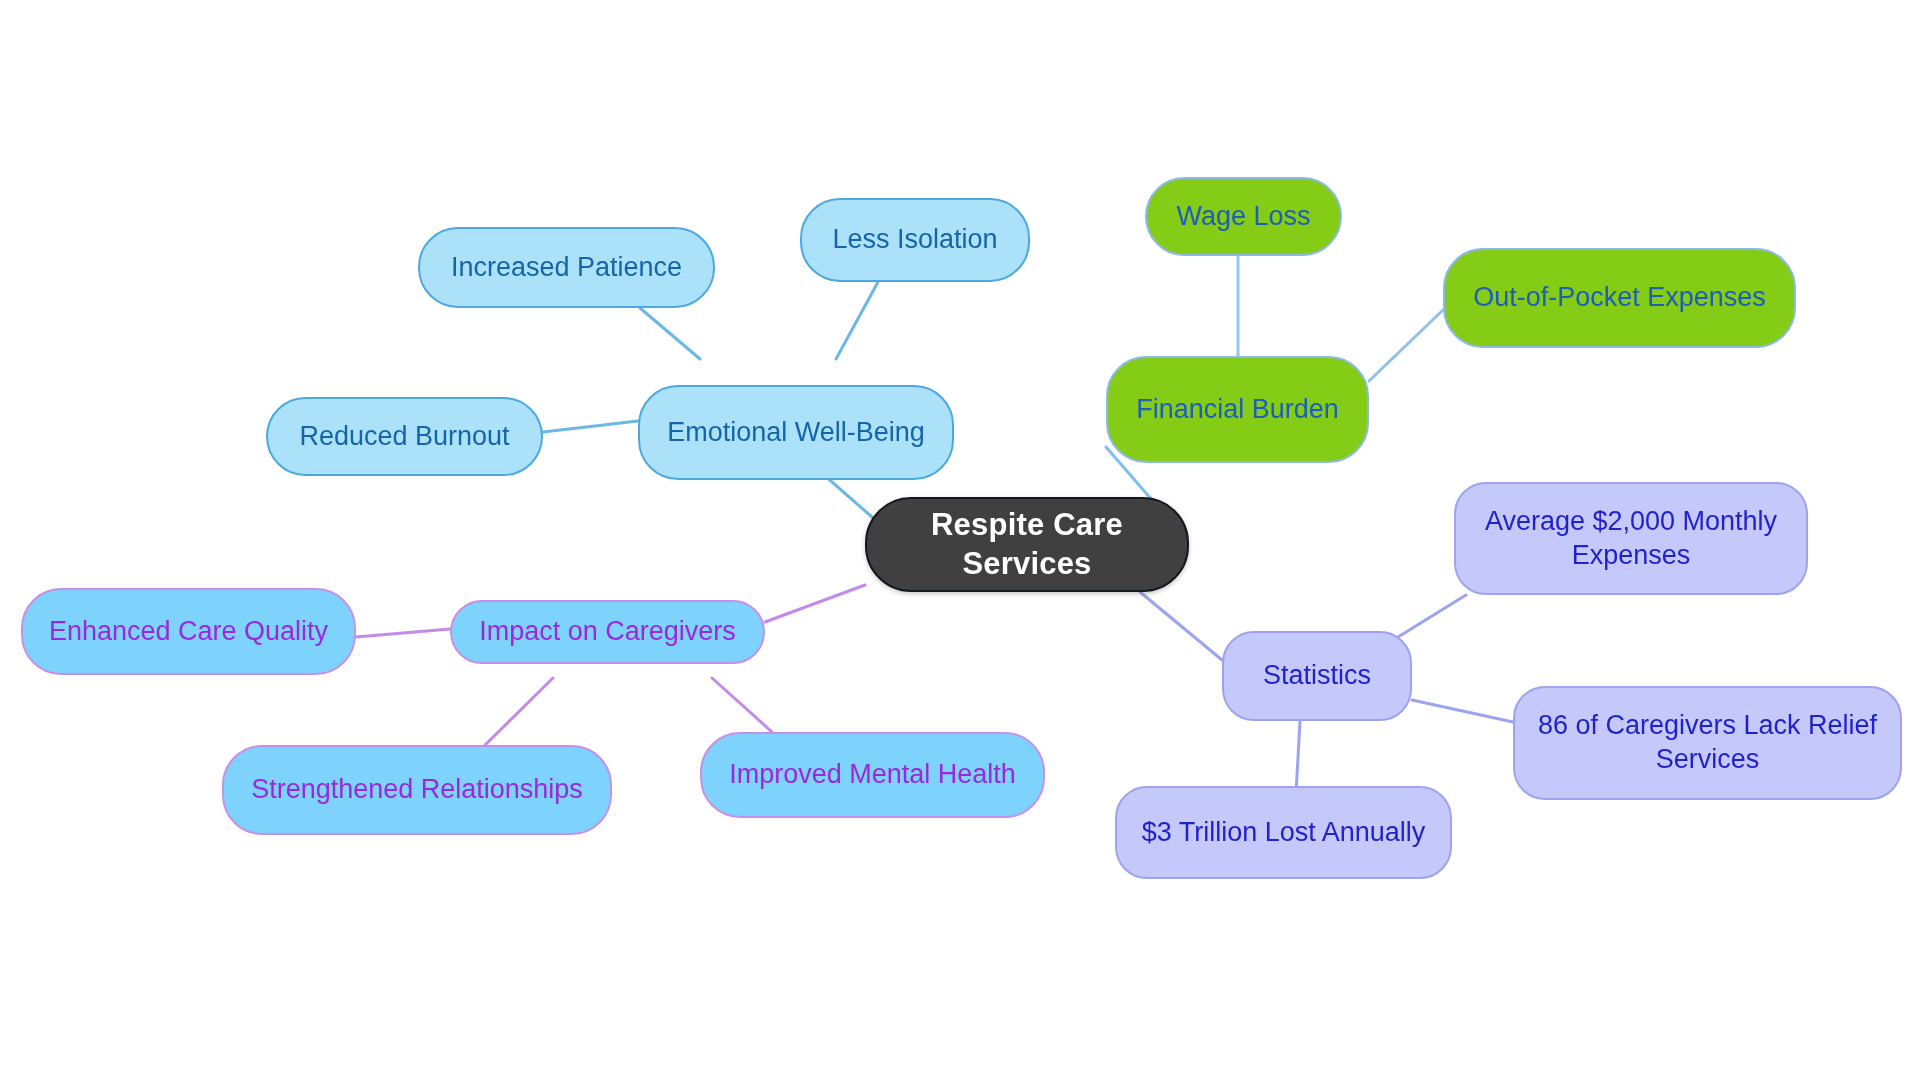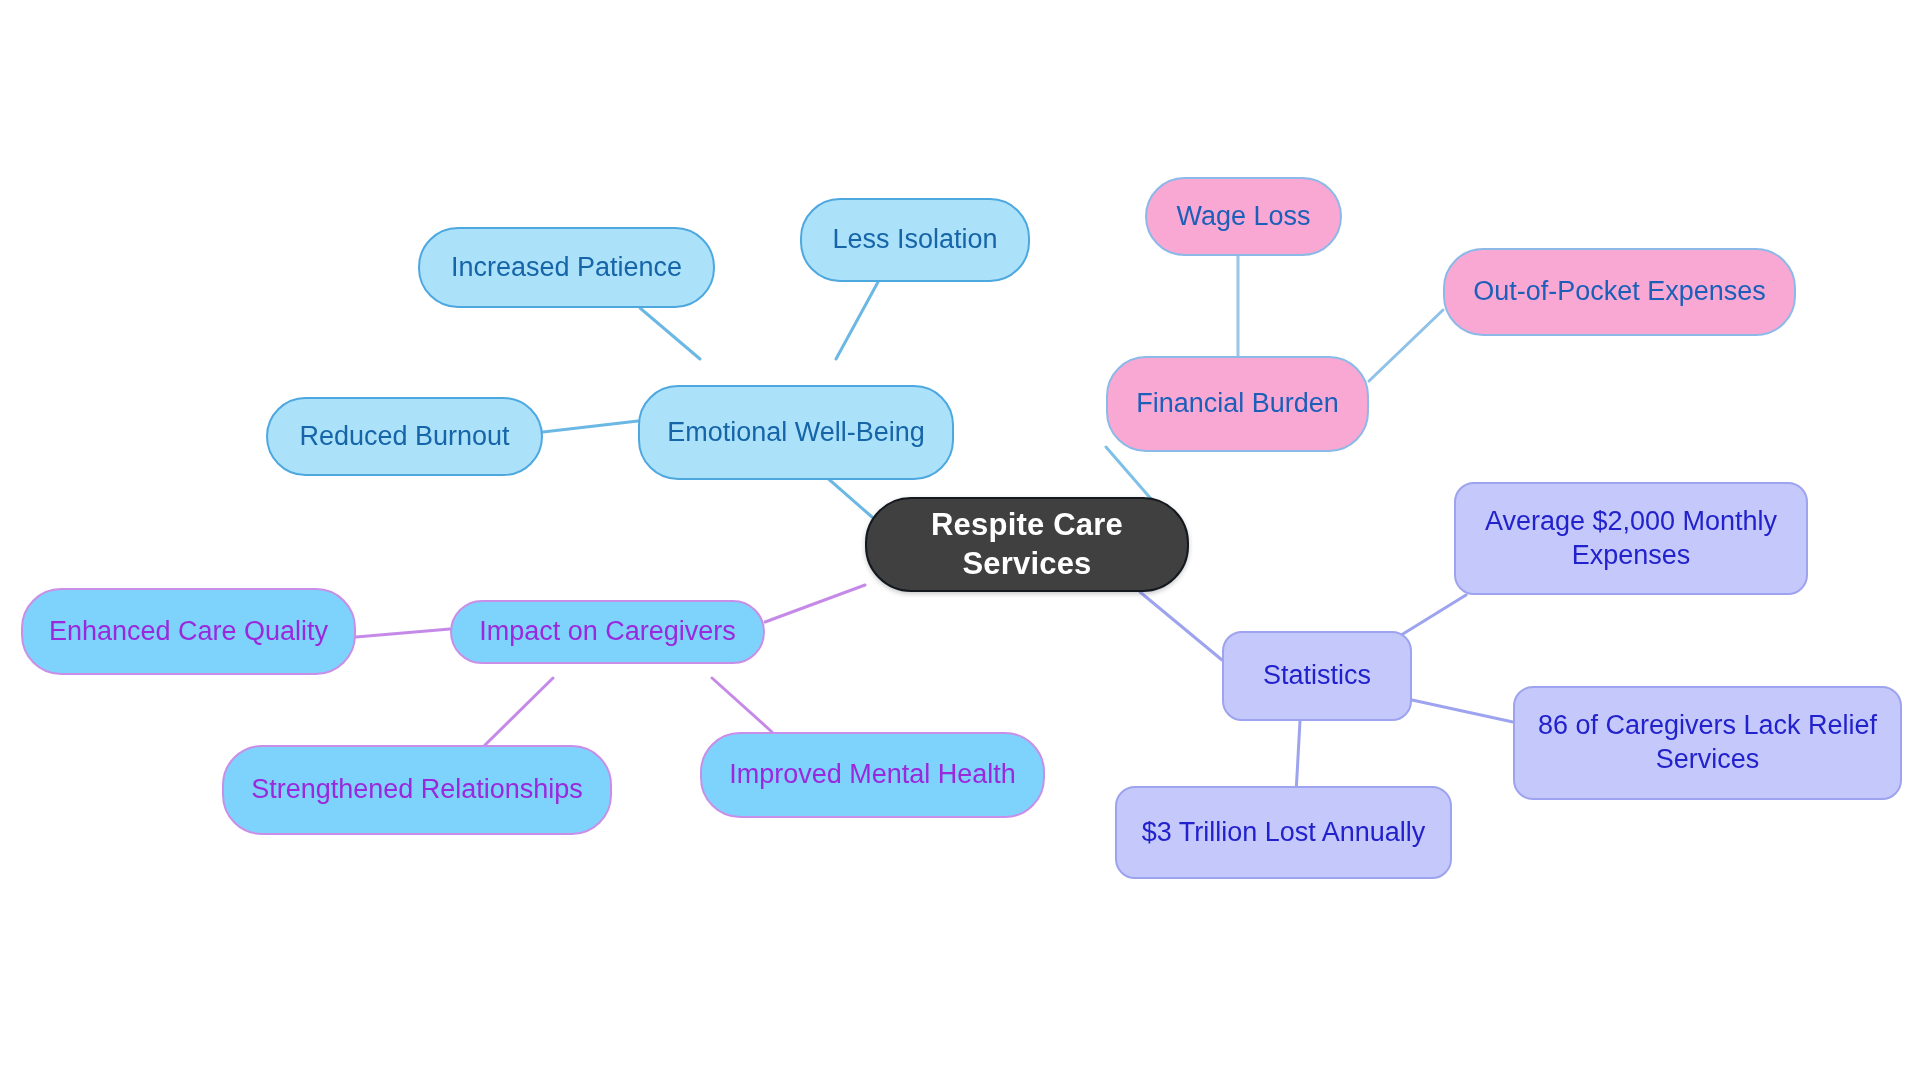--- a/index.html
+++ b/index.html
@@ -52,31 +52,31 @@
     font-weight: bold;
   }
   .node-blue {
     background: #ace1fa;
     border-color: #4da8e0;
     color: #1565a8;
     border-radius: 40px;
     font-size: 27px;
   }
   .node-blue-pale {
-    background: #f9a8d4;
+    background: #84cc16;
     border-color: #8bb9e8;
     color: #1c5fb8;
     border-radius: 40px;
     font-size: 27px;
   }
   .node-periwinkle {
     background: #c5c8fa;
     border-color: #9da3ee;
     color: #2222cc;
-    border-radius: 20px;
+    border-radius: 32px;
     font-size: 27px;
   }
   .node-pink {
     background: #7dd3fc;
     border-color: #c98fe8;
     color: #9a28dd;
     border-radius: 40px;
     font-size: 27px;
   }
 </style>
@@ -102,23 +102,23 @@
       <path d="M 553 678 L 485 745" stroke="#c58ae8" stroke-width="3" fill="none" stroke-linecap="round"></path>
       <path d="M 712 678 L 772 732" stroke="#c58ae8" stroke-width="3" fill="none" stroke-linecap="round"></path>
     </svg>
 
   <div id="node-layer">
       <div class="node node-root" style="left: 865px; top: 497px; width: 324px; height: 95px;"><span>Respite Care Services</span></div>
       <div class="node node-blue" style="left: 638px; top: 359px; width: 316px; height: 95px; margin-top: 26px;"><span>Emotional Well-Being</span></div>
       <div class="node node-blue" style="left: 418px; top: 227px; width: 297px; height: 81px;"><span>Increased Patience</span></div>
       <div class="node node-blue" style="left: 800px; top: 198px; width: 230px; height: 84px;"><span>Less Isolation</span></div>
       <div class="node node-blue" style="left: 266px; top: 397px; width: 277px; height: 79px;"><span>Reduced Burnout</span></div>
-      <div class="node node-blue-pale" style="left: 1106px; top: 356px; width: 263px; height: 96px;"><span>Financial Burden</span></div>
+      <div class="node node-blue-pale" style="left: 1106px; top: 356px; width: 263px; height: 107px;"><span>Financial Burden</span></div>
       <div class="node node-blue-pale" style="left: 1145px; top: 177px; width: 197px; height: 79px;"><span>Wage Loss</span></div>
-      <div class="node node-blue-pale" style="left: 1443px; top: 248px; width: 353px; height: 88px;"><span>Out-of-Pocket Expenses</span></div>
+      <div class="node node-blue-pale" style="left: 1443px; top: 248px; width: 353px; height: 100px;"><span>Out-of-Pocket Expenses</span></div>
       <div class="node node-periwinkle" style="left: 1222px; top: 631px; width: 190px; height: 90px;"><span>Statistics</span></div>
       <div class="node node-periwinkle" style="left: 1454px; top: 482px; width: 354px; height: 113px;"><span>Average $2,000 Monthly
 Expenses</span></div>
       <div class="node node-periwinkle" style="left: 1513px; top: 686px; width: 389px; height: 114px;"><span>86 of Caregivers Lack Relief
 Services</span></div>
       <div class="node node-periwinkle" style="left: 1115px; top: 786px; width: 337px; height: 93px;"><span>$3 Trillion Lost Annually</span></div>
       <div class="node node-pink" style="left: 450px; top: 600px; width: 315px; height: 64px;"><span>Impact on Caregivers</span></div>
       <div class="node node-pink" style="left: 21px; top: 588px; width: 335px; height: 87px;"><span>Enhanced Care Quality</span></div>
       <div class="node node-pink" style="left: 222px; top: 745px; width: 390px; height: 90px;"><span>Strengthened Relationships</span></div>
       <div class="node node-pink" style="left: 700px; top: 732px; width: 345px; height: 86px;"><span>Improved Mental Health</span></div>

